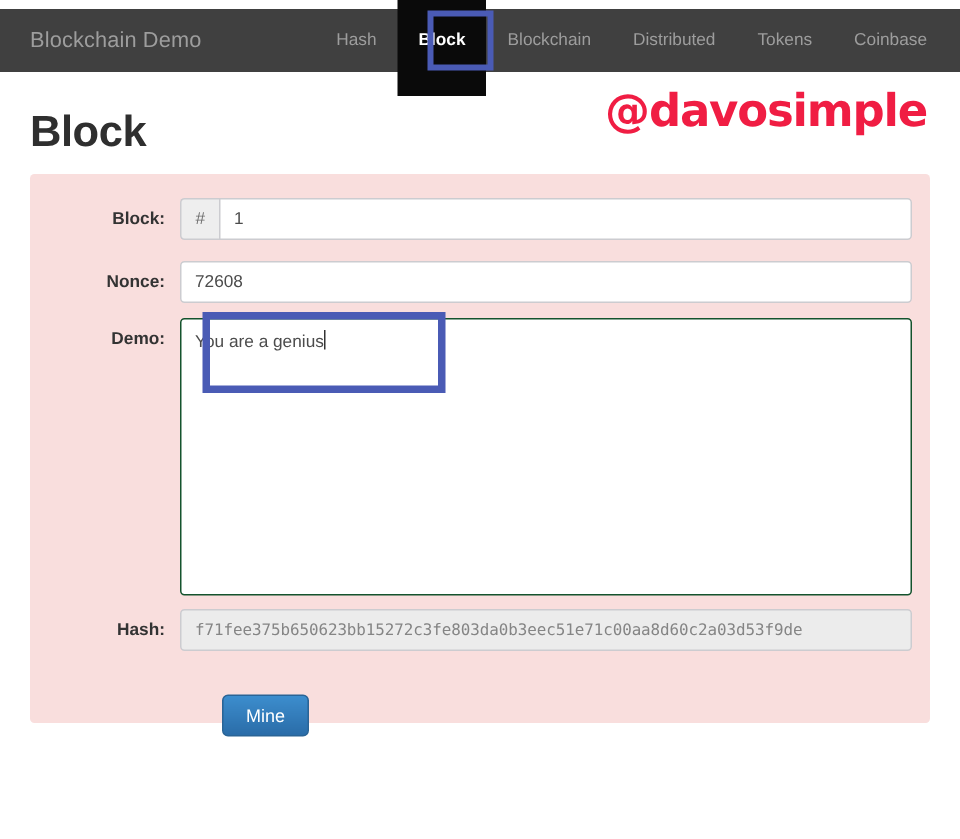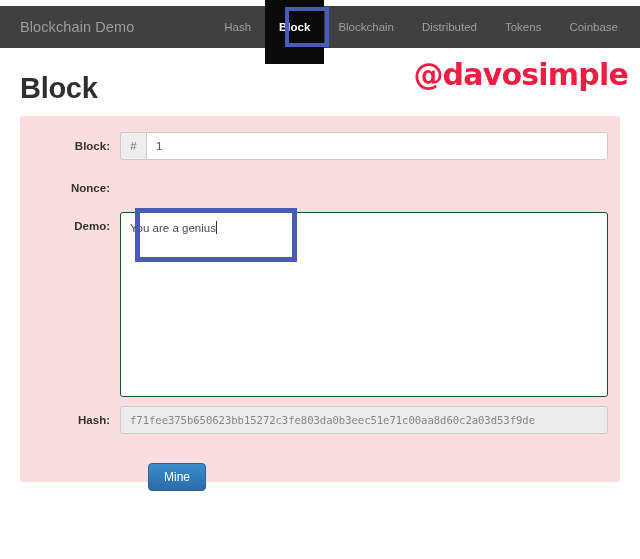--- a/index.html
+++ b/index.html
@@ -73,21 +73,21 @@
     top: 72px;
     font-size: 29px;
     font-weight: bold;
     color: #2f2f2f;
     letter-spacing: -0.3px;
   }
 
   
   .watermark {
     position: absolute;
-    right: 12px;
+    right: 22px;
     top: 57px;
     font-size: 30px;
     font-weight: bold;
     color: #f01d43;
     letter-spacing: -0.8px;
     font-family: "DejaVu Sans", sans-serif;
   }
 
   
   .panel {
@@ -237,20 +237,23 @@
   <div class="form-row" style="top:16px;">
     <div class="form-label">Block:</div>
     <div class="input-shell">
       <div class="addon">#</div>
       <div class="text-input" placeholder="">1</div>
     </div>
   </div>
 
   <div class="form-row" style="top:58px;">
     <div class="form-label">Nonce:</div>
+    <div class="input-shell">
+      <div class="text-input solo" placeholder="">72608</div>
+    </div>
   </div>
 
   <div class="form-row" style="top:96px;">
     <div class="form-label">Demo:</div>
     <div class="input-shell">
       <div class="data-area"><span>You are a genius</span><span class="caret"></span></div>
     </div>
   </div>
 
   <div class="form-row" style="top:290px;justify-content:flex-end;">

